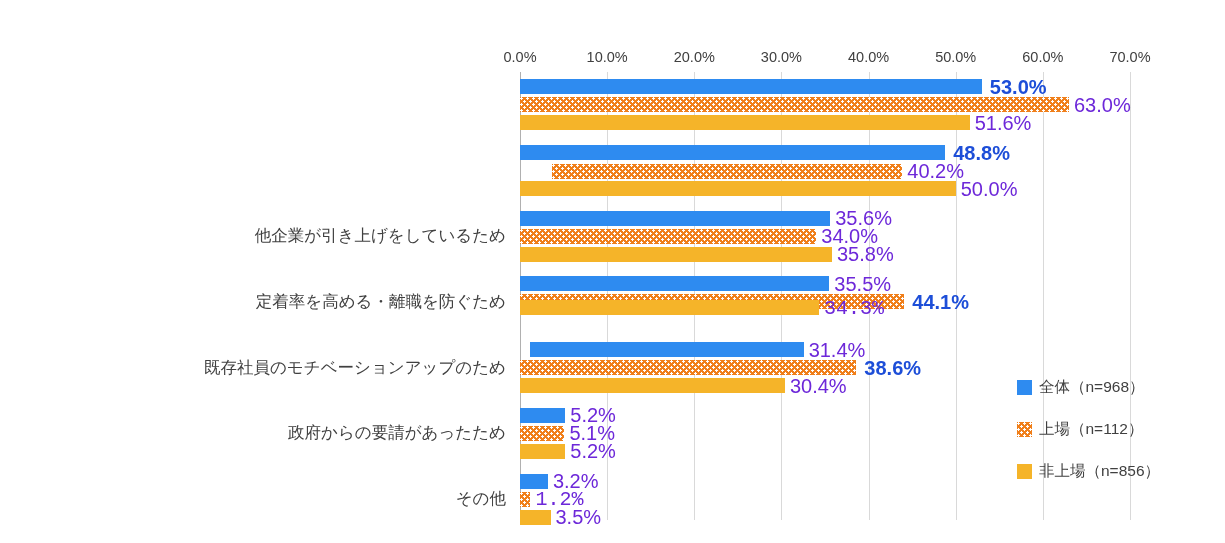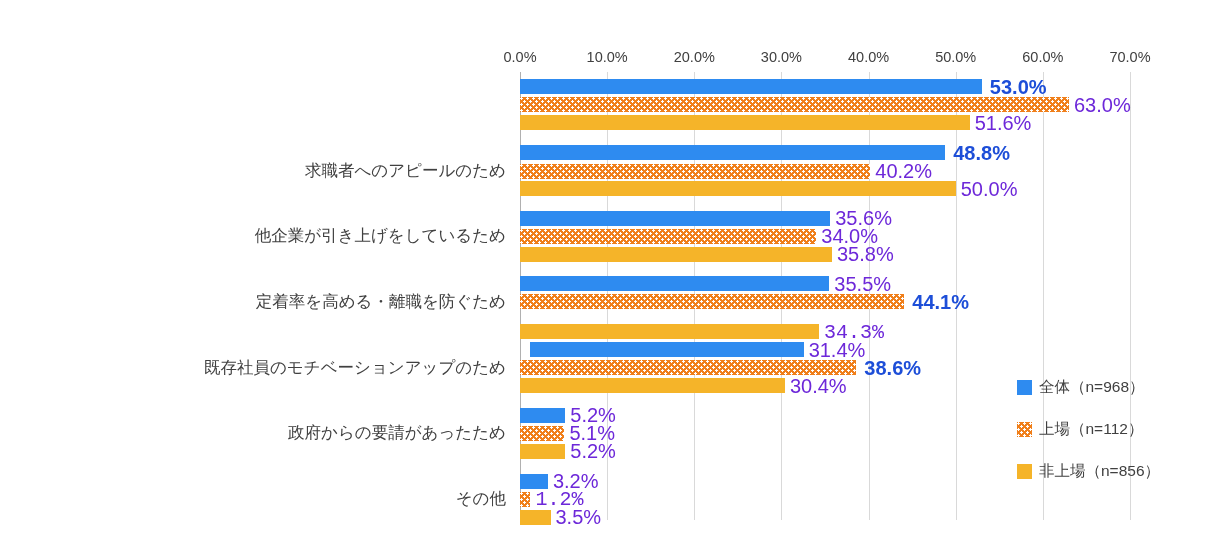--- a/index.html
+++ b/index.html
@@ -167,26 +167,25 @@
         <div class="bar-row" style="top: 25.3571px; width: 549px;">
           <div class="bar s1" style="width: 100%;"></div>
           <div class="val">63.0%</div>
         </div>
         <div class="bar-row" style="top: 43.3571px; width: 449.657px;">
           <div class="bar s2" style="width: 100%;"></div>
           <div class="val">51.6%</div>
         </div>
       </div>
       <div class="cat" style="top: 65.7143px; height: 65.7143px;">
-        <div class="cat-label">求職者へのアピールのため</div>
         <div class="bar-row" style="top: 7.35714px; width: 425.257px;">
           <div class="bar s0" style="width: 100%;"></div>
           <div class="val hl">48.8%</div>
         </div>
-        <div class="bar-row" style="top: 26px; width: 350.314px;">
+        <div class="bar-row" style="top: 26px; width: 350.314px; margin-left: 32px;">
           <div class="bar s1" style="width: 100%;"></div>
           <div class="val">40.2%</div>
         </div>
         <div class="bar-row" style="top: 43.3571px; width: 435.714px;">
           <div class="bar s2" style="width: 100%;"></div>
           <div class="val">50.0%</div>
         </div>
       </div>
       <div class="cat" style="top: 131.429px; height: 65.7143px;">
         <div class="cat-label">他企業が引き上げをしているため</div>
@@ -206,21 +205,21 @@
       <div class="cat" style="top: 197.143px; height: 65.7143px;">
         <div class="cat-label">定着率を高める・離職を防ぐため</div>
         <div class="bar-row" style="top: 7.35714px; width: 309.357px;">
           <div class="bar s0" style="width: 100%;"></div>
           <div class="val">35.5%</div>
         </div>
         <div class="bar-row" style="top: 25.3571px; width: 384.3px;">
           <div class="bar s1" style="width: 100%;"></div>
           <div class="val hl">44.1%</div>
         </div>
-        <div class="bar-row" style="top: 55px; width: 298.9px; font-family: Liberation Mono, monospace;">
+        <div class="bar-row" style="top: 31px; width: 298.9px; font-family: Liberation Mono, monospace;">
           <div class="bar s2" style="width: 100%;"></div>
           <div class="val">34.3%</div>
         </div>
       </div>
       <div class="cat" style="top: 262.857px; height: 65.7143px;">
         <div class="cat-label">既存社員のモチベーションアップのため</div>
         <div class="bar-row" style="top: 7.35714px; width: 273.629px; margin-left: 10px;">
           <div class="bar s0" style="width: 100%;"></div>
           <div class="val">31.4%</div>
         </div>

